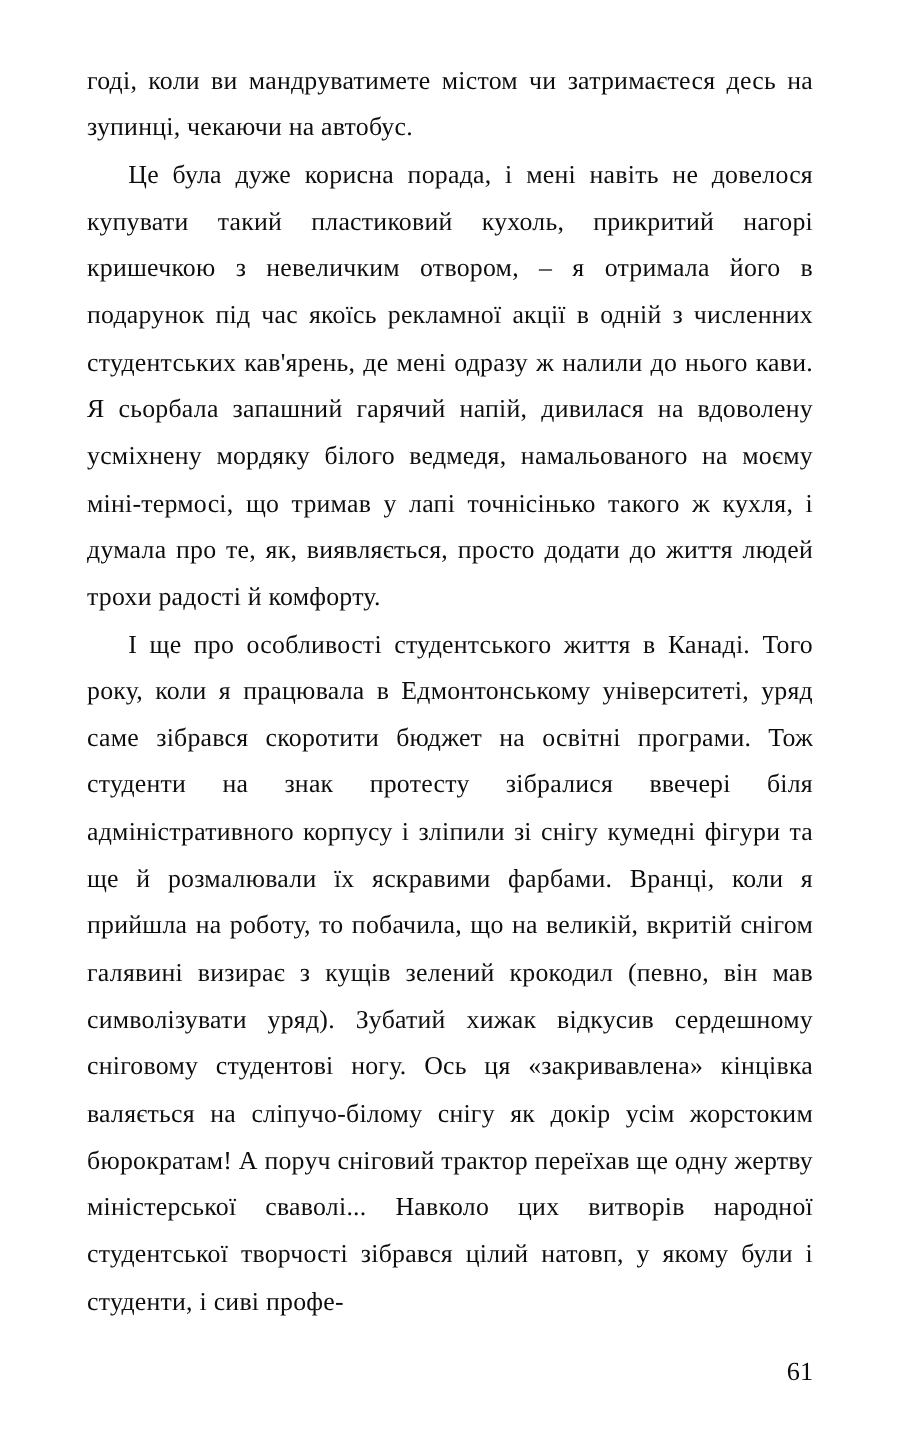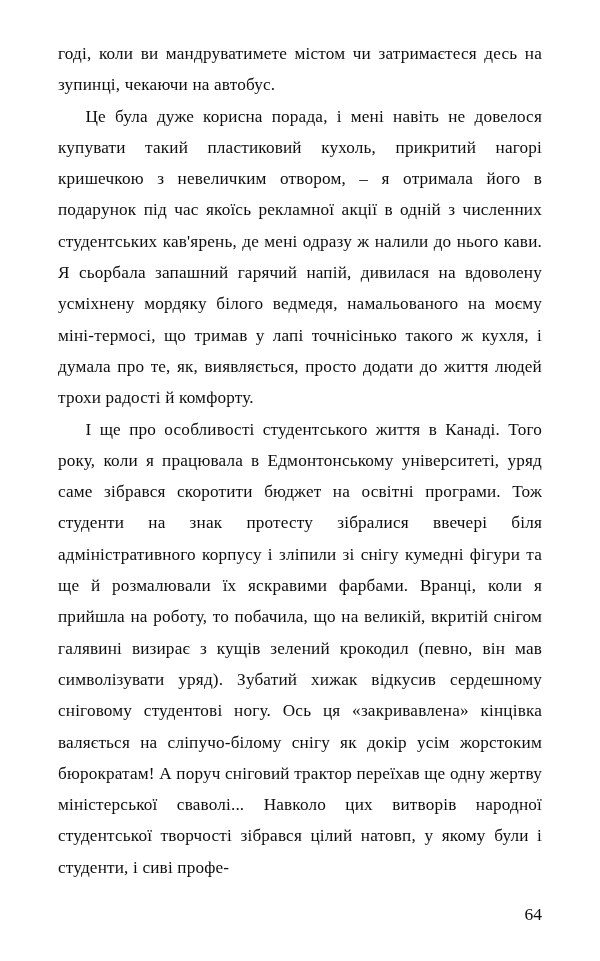--- a/index.html
+++ b/index.html
@@ -47,14 +47,14 @@
 </style>
 </head>
 <body>
 
 <div class="page">
   <div class="body-text">
     <p class="para">годі, коли ви мандруватимете містом чи затримаєтеся десь на зупинці, чекаючи на автобус.</p>
     <p class="para indent">Це була дуже корисна порада, і мені навіть не довелося купувати такий пластиковий кухоль, прикритий нагорі кришечкою з невеличким отвором, – я отримала його в подарунок під час якоїсь рекламної акції в одній з численних студентських кав'ярень, де мені одразу ж налили до нього кави. Я сьорбала запашний гарячий напій, дивилася на вдоволену усміхнену мордяку білого ведмедя, намальованого на моєму міні-термосі, що тримав у лапі точнісінько такого ж кухля, і думала про те, як, виявляється, просто додати до життя людей трохи радості й комфорту.</p>
     <p class="para indent">І ще про особливості студентського життя в Канаді. Того року, коли я працювала в Едмонтонському університеті, уряд саме зібрався скоротити бюджет на освітні програми. Тож студенти на знак протесту зібралися ввечері біля адміністративного корпусу і зліпили зі снігу кумедні фігури та ще й розмалювали їх яскравими фарбами. Вранці, коли я прийшла на роботу, то побачила, що на великій, вкритій снігом галявині визирає з кущів зелений крокодил (певно, він мав символізувати уряд). Зубатий хижак відкусив сердешному сніговому студентові ногу. Ось ця «закривавлена» кінцівка валяється на сліпучо-білому снігу як докір усім жорстоким бюрократам! А поруч сніговий трактор переїхав ще одну жертву міністерської сваволі... Навколо цих витворів народної студентської творчості зібрався цілий натовп, у якому були і студенти, і сиві профе-</p>
   </div>
-  <div class="page-number">64</div>
+  <div class="page-number">61</div>
 </div>
 
 </body></html>

